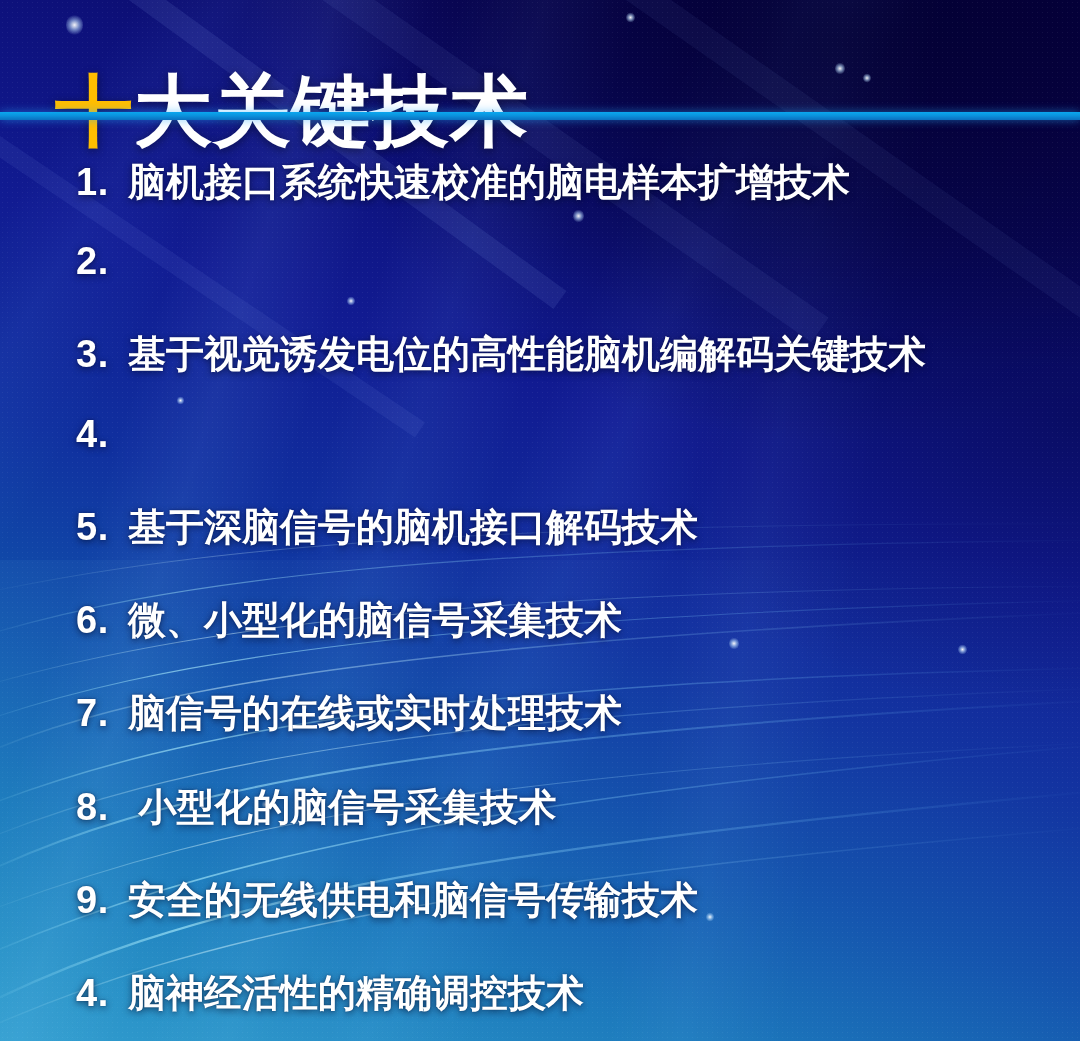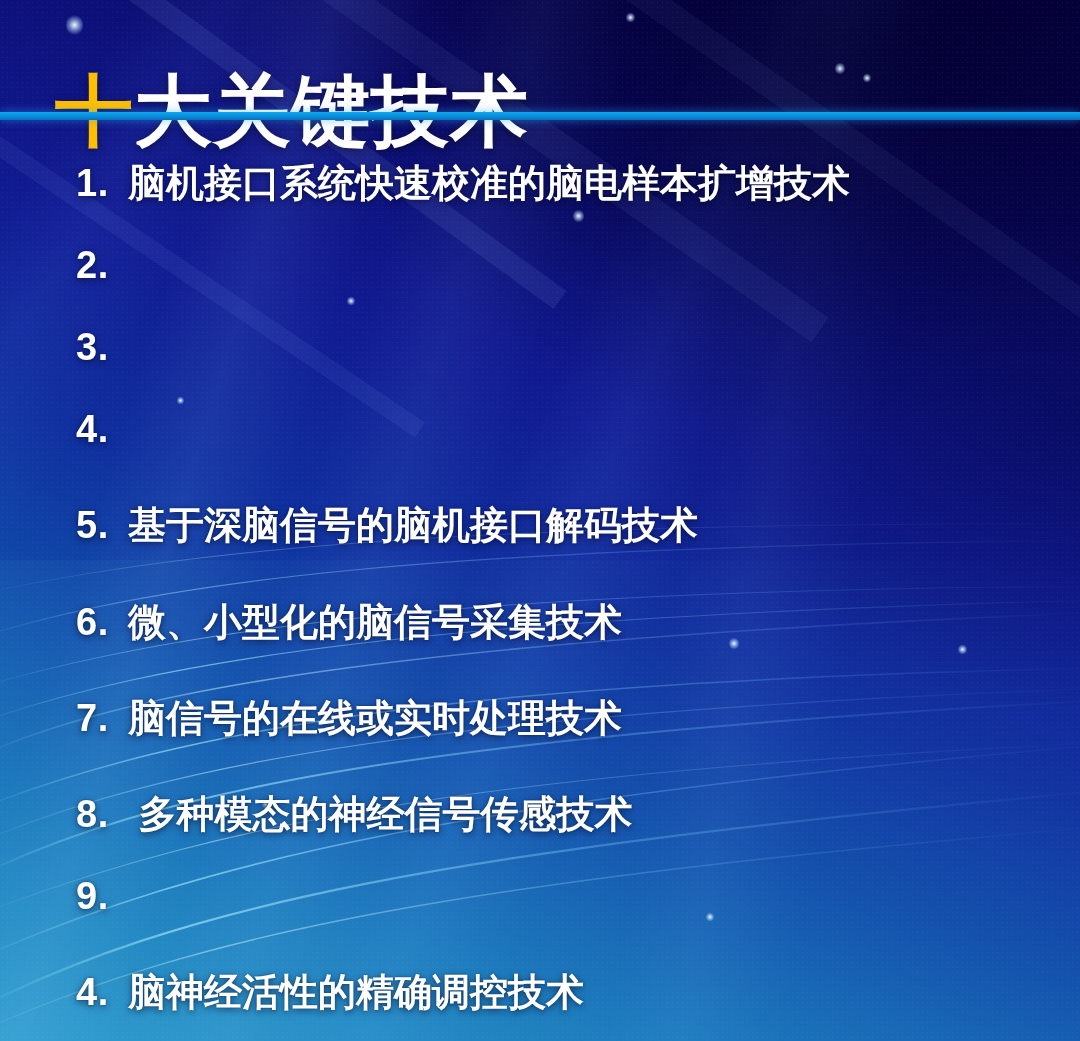--- a/index.html
+++ b/index.html
@@ -214,42 +214,44 @@
   <ol id="tech-list">
     <li class="tech-item">
       <span class="tech-index">1.</span>
       <span class="tech-label">脑机接口系统快速校准的脑电样本扩增技术</span>
     </li>
     <li class="tech-item">
       <span class="tech-index">2.</span>
     </li>
     <li class="tech-item">
       <span class="tech-index">3.</span>
+      <span class="tech-label">基于视觉诱发电位的高性能脑机编解码关键技术</span>
     </li>
     <li class="tech-item">
       <span class="tech-index">4.</span>
     </li>
     <li class="tech-item">
       <span class="tech-index">5.</span>
       <span class="tech-label">基于深脑信号的脑机接口解码技术</span>
     </li>
     <li class="tech-item">
       <span class="tech-index">6.</span>
       <span class="tech-label">微、小型化的脑信号采集技术</span>
     </li>
     <li class="tech-item">
       <span class="tech-index">7.</span>
       <span class="tech-label">脑信号的在线或实时处理技术</span>
     </li>
     <li class="tech-item">
       <span class="tech-index">8.</span>
-      <span class="tech-label"> 多种模态的神经信号传感技术</span>
+      <span class="tech-label"> 小型化的脑信号采集技术</span>
     </li>
     <li class="tech-item">
       <span class="tech-index">9.</span>
+      <span class="tech-label">安全的无线供电和脑信号传输技术</span>
     </li>
     <li class="tech-item">
       <span class="tech-index">4.</span>
       <span class="tech-label">脑神经活性的精确调控技术</span>
     </li>
   </ol>
 
 </div>
 
 </body></html>

